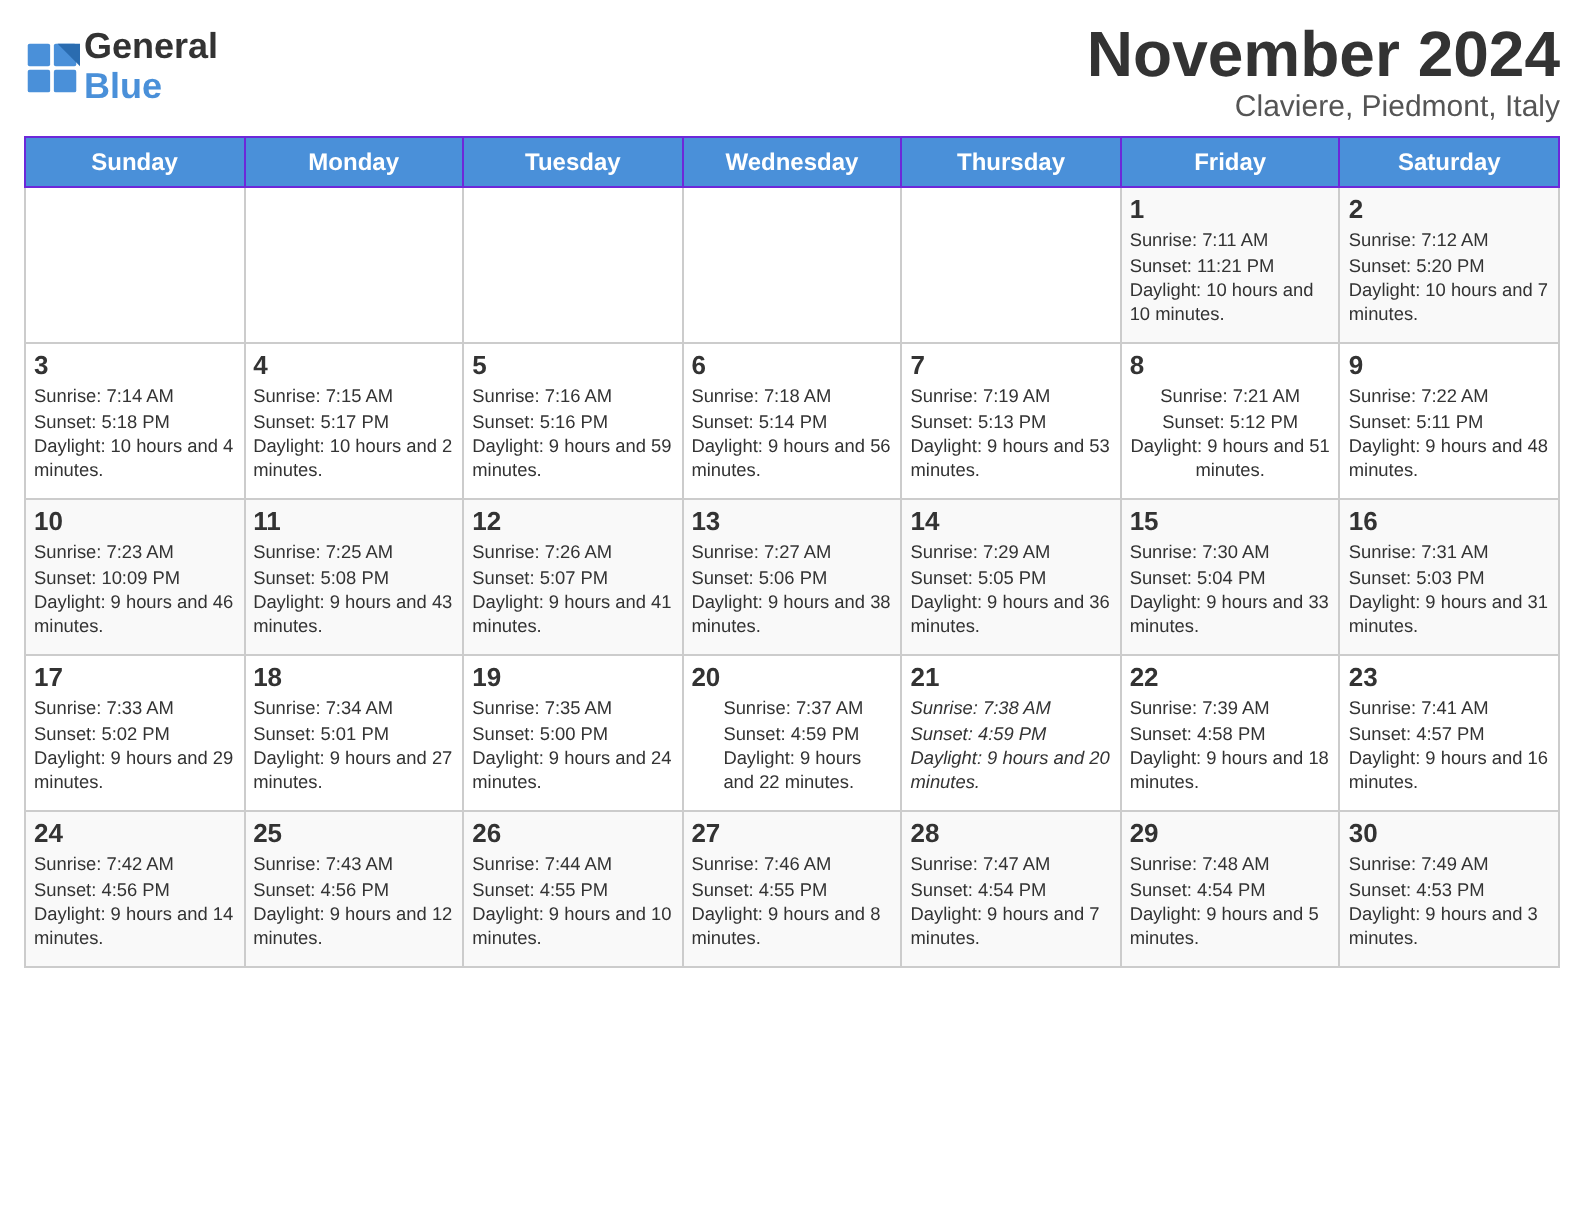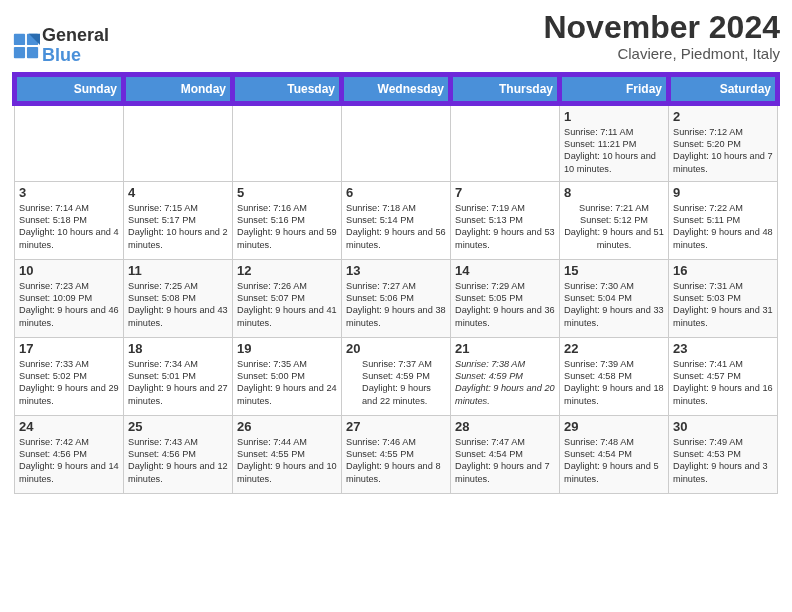--- a/index.html
+++ b/index.html
@@ -16,21 +16,21 @@
     }
     .header-row {
       display: flex;
       justify-content: space-between;
       align-items: flex-start;
       margin-bottom: 6px;
     }
     .logo {
       display: flex;
       align-items: center;
-      margin-top: 16px;
+      margin-top: 4px;
     }
     .logo-text {
       font-size: 18px;
       font-weight: bold;
       color: #333;
       line-height: 1.1;
     }
     .logo-text span {
       color: #4a90d9;
     }
@@ -56,22 +56,22 @@
       width: 100%;
       border-collapse: collapse;
       table-layout: fixed;
     }
     thead tr th {
       background-color: #4a90d9;
       color: #fff;
       font-size: 12px;
       font-weight: bold;
       padding: 5px 4px;
-      text-align: right;
-      border: 5px solid #6d28d9;
+      text-align: center;
+      border: 1px solid #6d28d9;
     }
     tbody tr td {
       border: 1px solid #ccc;
       vertical-align: top;
       padding: 3px 4px;
       font-size: 9.5px;
       color: #333;
       height: 78px;
       background: #fff;
     }

